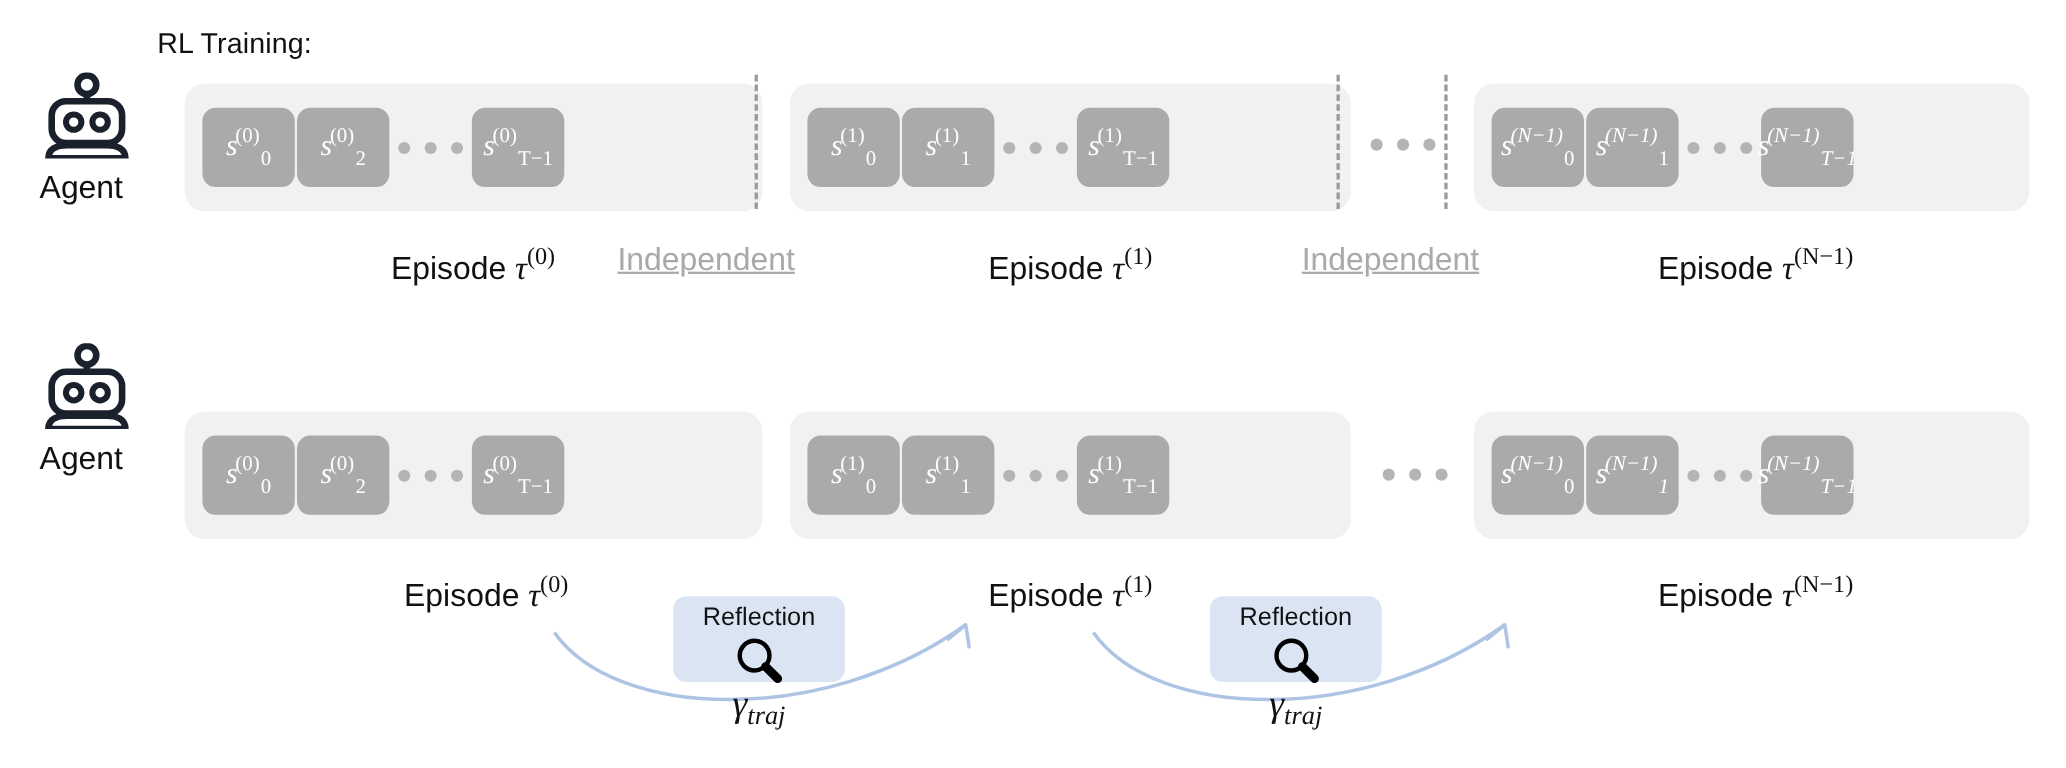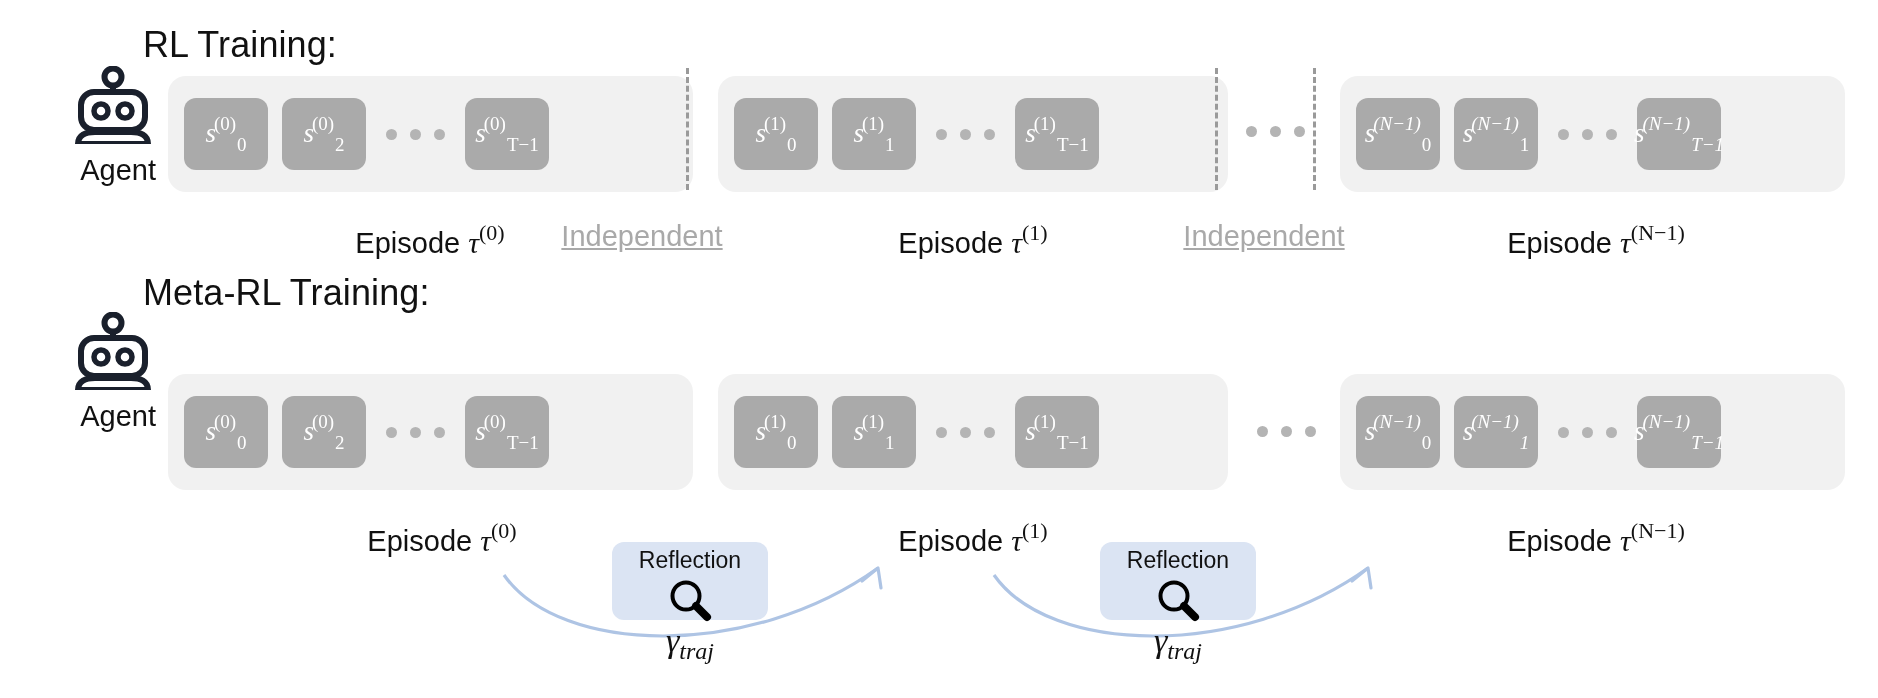--- a/index.html
+++ b/index.html
@@ -5,38 +5,38 @@
   html,body{margin:0;padding:0;background:#fff;}
   body{
     width:1878px;height:698px;position:relative;overflow:hidden;
     font-family:"Liberation Sans","DejaVu Sans",sans-serif;
     color:#111;
   }
   .stage{position:absolute;inset:0;}
 
   
   .section-title{
-    position:absolute;font-size:36px;font-weight:400;color:#111;
+    position:absolute;font-size:26px;font-weight:400;color:#111;
     letter-spacing:.1px;white-space:nowrap;
   }
 
   
-  .agent{position:absolute;width:120px;text-align:right;}
+  .agent{position:absolute;width:120px;text-align:left;}
   .agent .robot{display:block;margin:0 auto;}
   .agent .agent-label{
     display:block;margin-top:6px;font-size:29px;color:#111;font-weight:400;
   }
 
   
   .episode-group{
     position:absolute;background:#f1f1f1;border-radius:18px;
     display:flex;align-items:center;box-sizing:border-box;
   }
   .episode-group .inner{
-    display:flex;align-items:center;gap:14px;padding:0 16px;height:100%;
+    display:flex;align-items:center;gap:2px;padding:0 16px;height:100%;
   }
   .state-box{
     width:84px;height:72px;background:#aaaaaa;border-radius:12px;
     display:flex;align-items:center;justify-content:center;
     flex:0 0 auto;
   }
   .state-box .sym{
     font-family:"Liberation Serif","DejaVu Serif",serif;
     color:#fff;font-size:27px;font-style:italic;line-height:1;
     display:inline-block;white-space:nowrap;
@@ -188,21 +188,20 @@
       <div class="state-box">
         <span class="sym"><i>s</i><span class="sup ital">(N−1)</span><span class="sub ital">T−1</span></span>
       </div>
     </div>
   </div>
   <div class="caption" style="left:1356px;top:198px;width:480px;">
     <span>Episode</span>
     <span class="tau">τ</span><span class="sup">(N−1)</span>
   </div>
 
-  <div class="section-title" style="left:143px;top:272px;">Meta-RL Training:</div>
 
   <div class="agent" style="left:36px;top:312px;">
     <span class="robot">
       <svg width="86" height="78" viewBox="0 0 86 78" fill="none">
         <circle cx="43" cy="11" r="8.5" stroke="#1a202c" stroke-width="6"></circle>
         <line x1="43" y1="19" x2="43" y2="27" stroke="#1a202c" stroke-width="6"></line>
         <rect x="11" y="26" width="64" height="38" rx="13" stroke="#1a202c" stroke-width="6"></rect>
         <circle cx="31" cy="45" r="7" stroke="#1a202c" stroke-width="5.5"></circle>
         <circle cx="55" cy="45" r="7" stroke="#1a202c" stroke-width="5.5"></circle>
         <path d="M8 78 C8 69 16 66 25 66 L61 66 C70 66 78 69 78 78 Z" stroke="#1a202c" stroke-width="6" fill="none" stroke-linejoin="round"></path>

